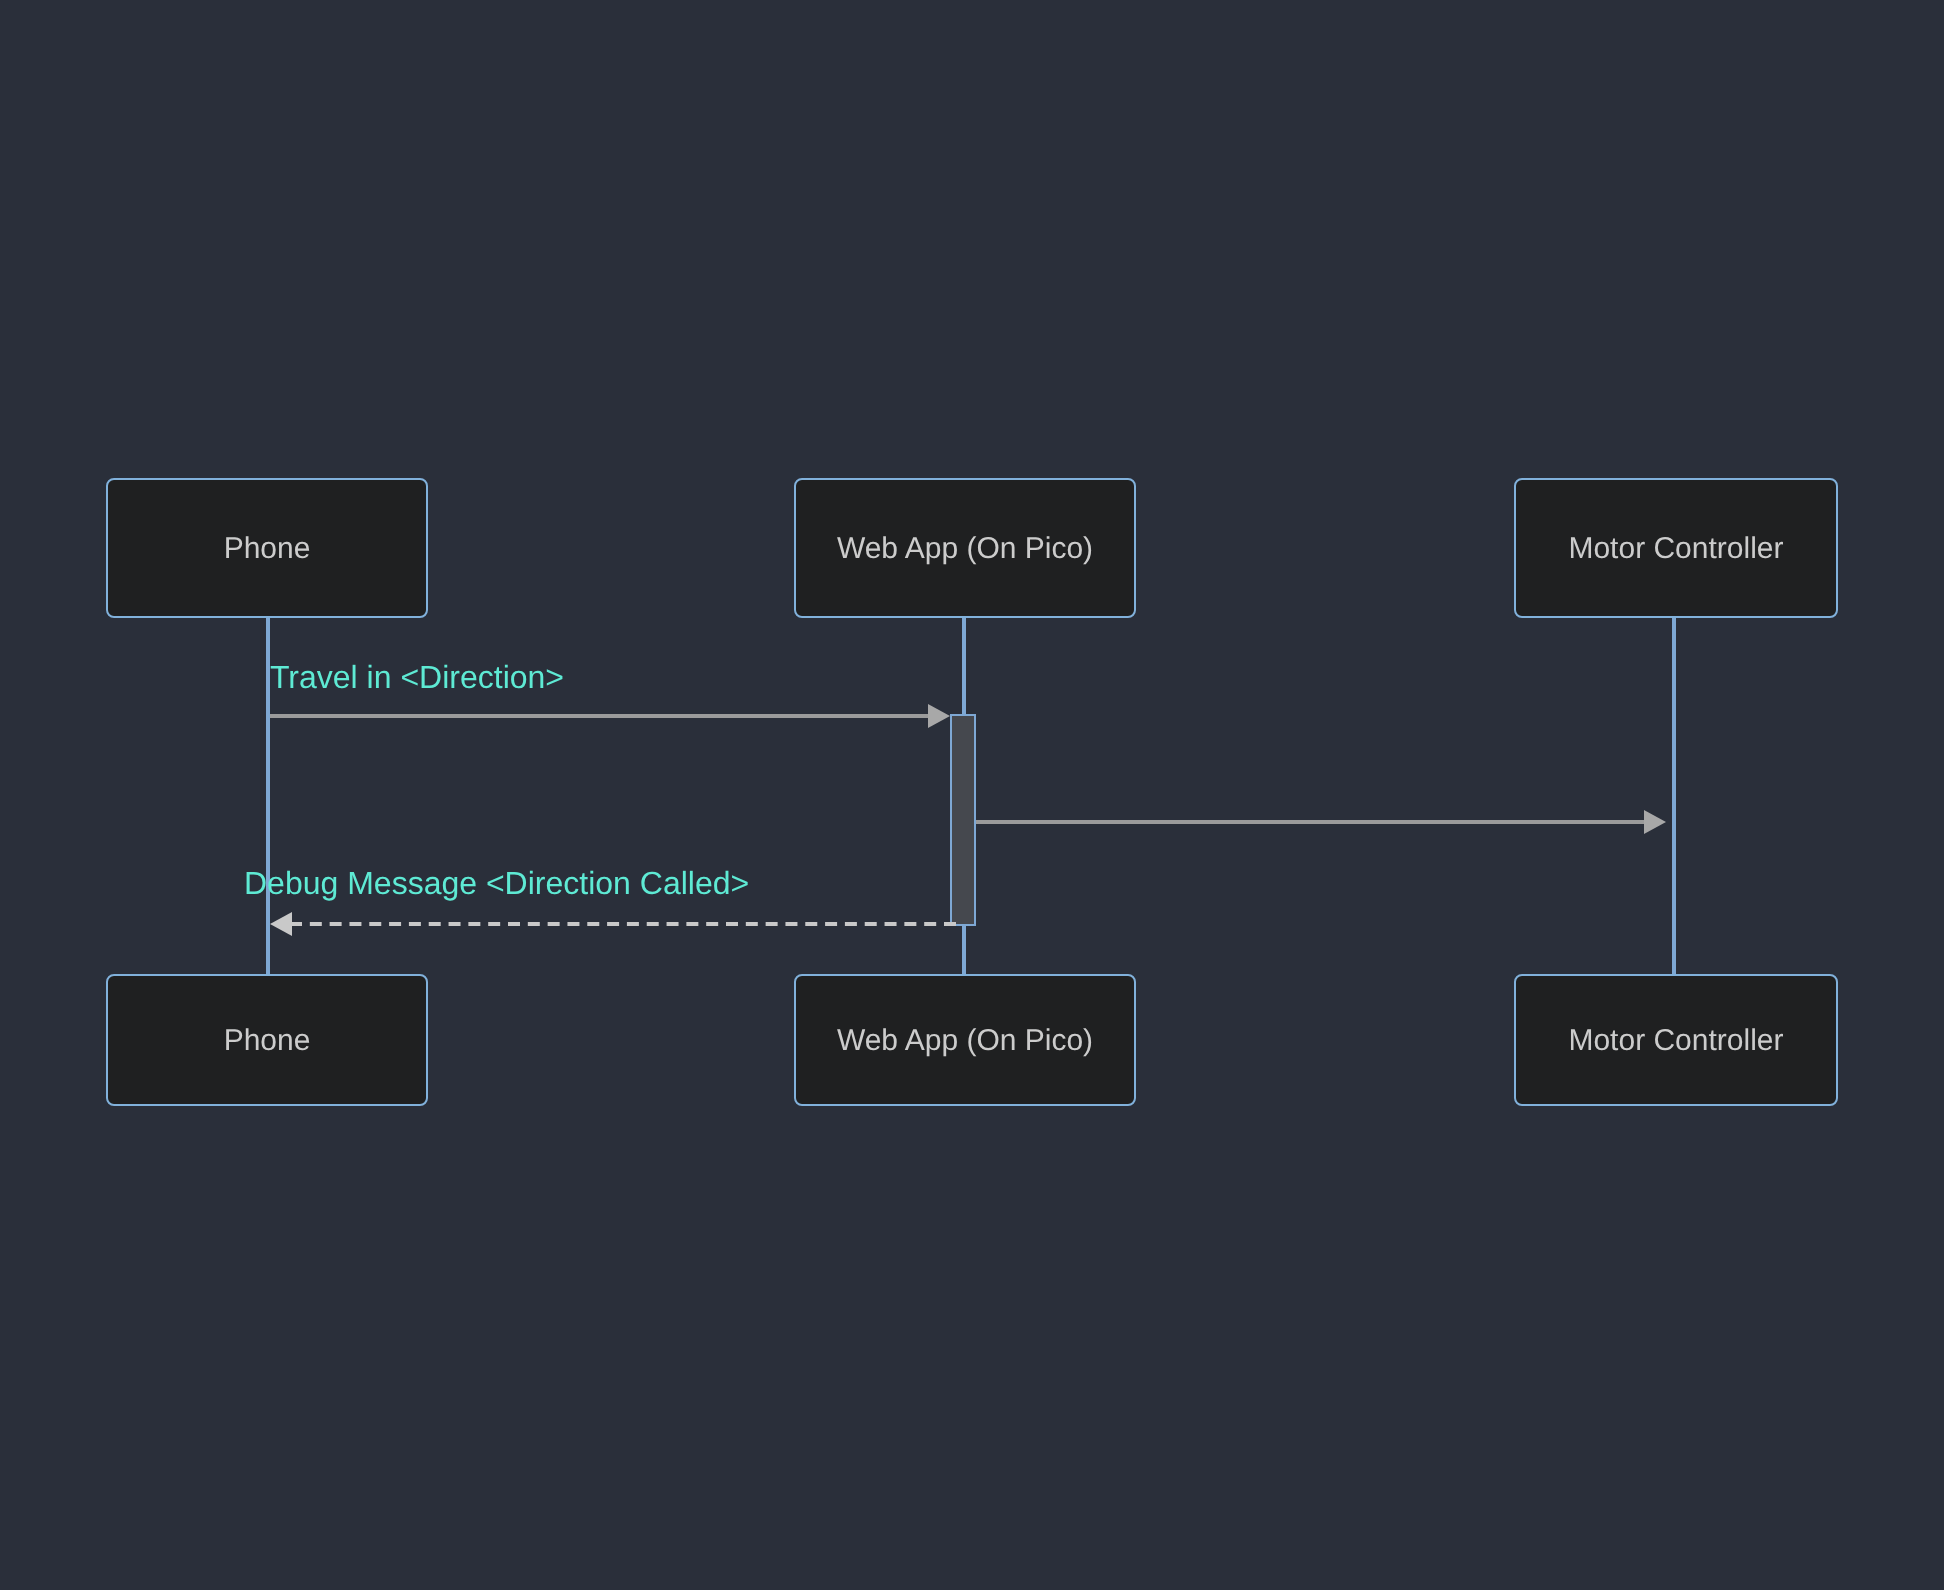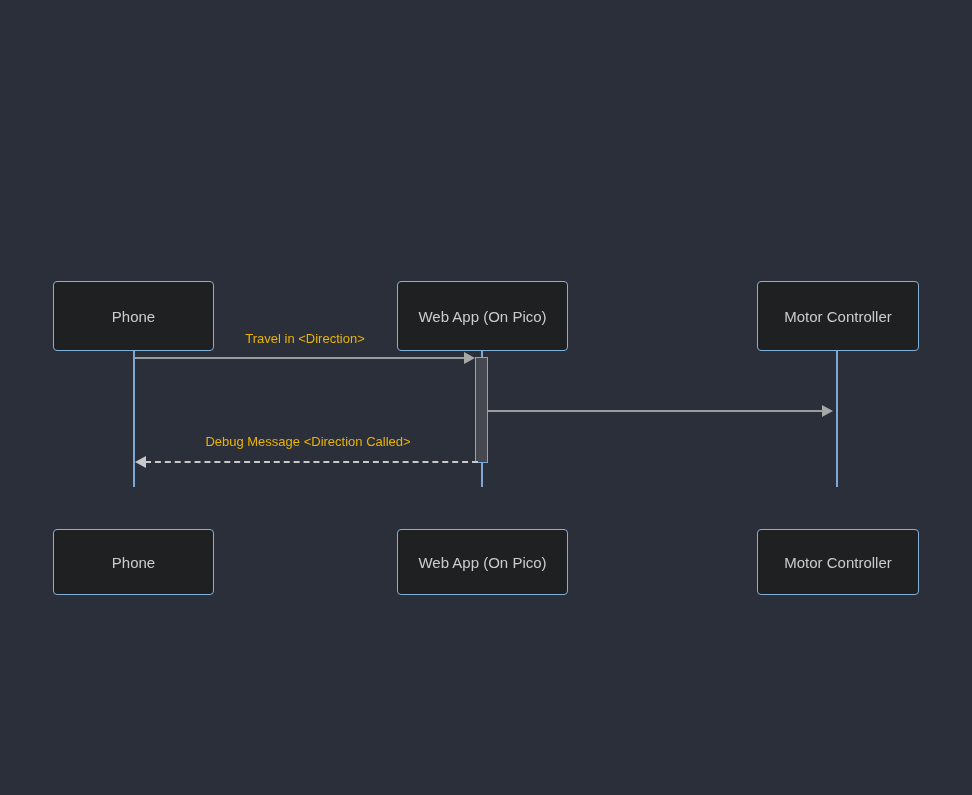--- a/index.html
+++ b/index.html
@@ -20,38 +20,36 @@
     box-sizing: border-box;
     background: #1f2021;
     border: 1px solid #81b1db;
     border-radius: 4px;
     display: flex;
     align-items: center;
     justify-content: center;
     color: #cccccc;
     font-size: 15px;
     white-space: nowrap;
-    margin-top: 42px;
   }
   .lifeline {
     position: absolute;
     width: 2px;
     background: #7ea8d4;
   }
   .activation {
     position: absolute;
     box-sizing: border-box;
     background: #45484e;
     border: 1px solid #7ea8d4;
   }
   .msg-label {
     position: absolute;
-    color: #eab308;
-    font-size: 13px;
-    text-align: center;
+    color: #5eead4;
+    font-size: 16px;
     white-space: nowrap;
   }
   .msg-line {
     position: absolute;
     height: 0;
     border-top: 2px solid #9b9b9b;
   }
   .msg-line.dashed {
     border-top: 2px dashed #c9c9c9;
   }
@@ -86,21 +84,21 @@
 
   
   #msg1-label { left: 135px; top: 331px; width: 340px; }
   #msg1-line  { left: 135px; top: 357px; width: 332px; }
   #msg1-arrow { left: 464px; top: 352px; }
   
   #msg2-label { left: 488px; top: 382px; width: 345px; }
   #msg2-line  { left: 488px; top: 410px; width: 336px; }
   #msg2-arrow { left: 822px; top: 405px; }
   
-  #msg3-label { left: 138px; top: 434px; width: 340px; }
+  #msg3-label { left: 122px; top: 434px; width: 340px; }
   #msg3-line  { left: 145px; top: 461px; width: 333px; }
   #msg3-arrow { left: 135px; top: 456px; }
 </style>
 </head>
 <body>
 
 <div class="canvas">
 
   <div class="lifeline" id="lifeline-phone"></div>
   <div class="lifeline" id="lifeline-webapp"></div>

